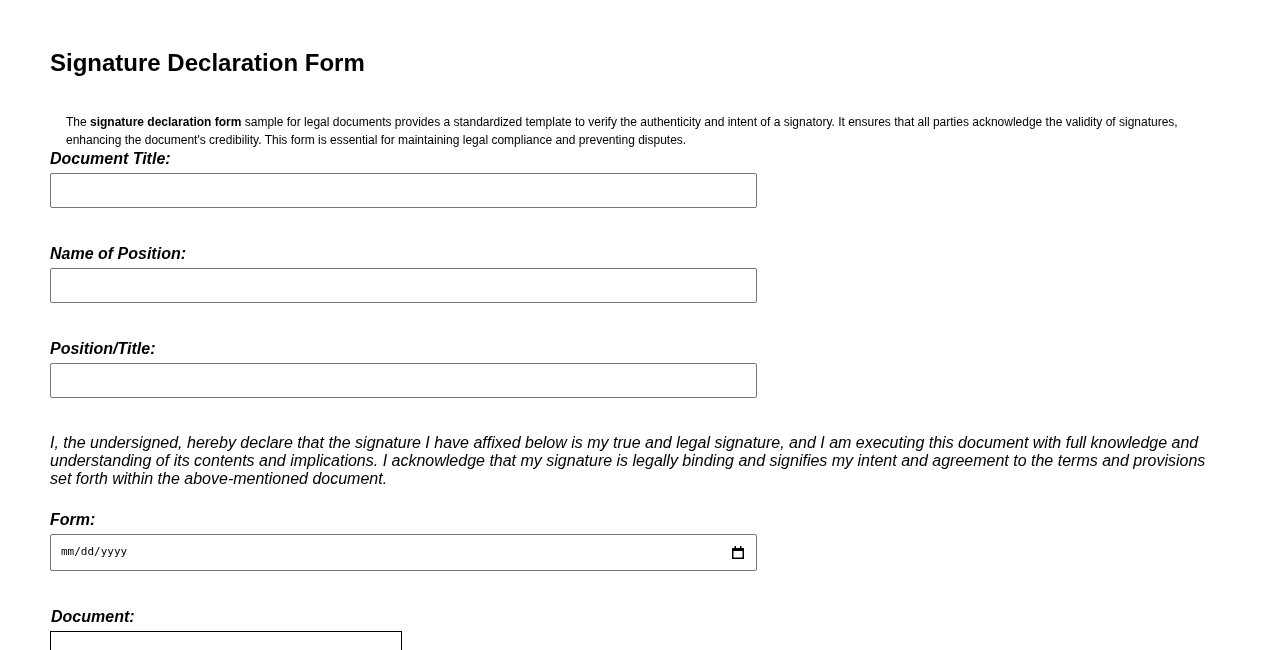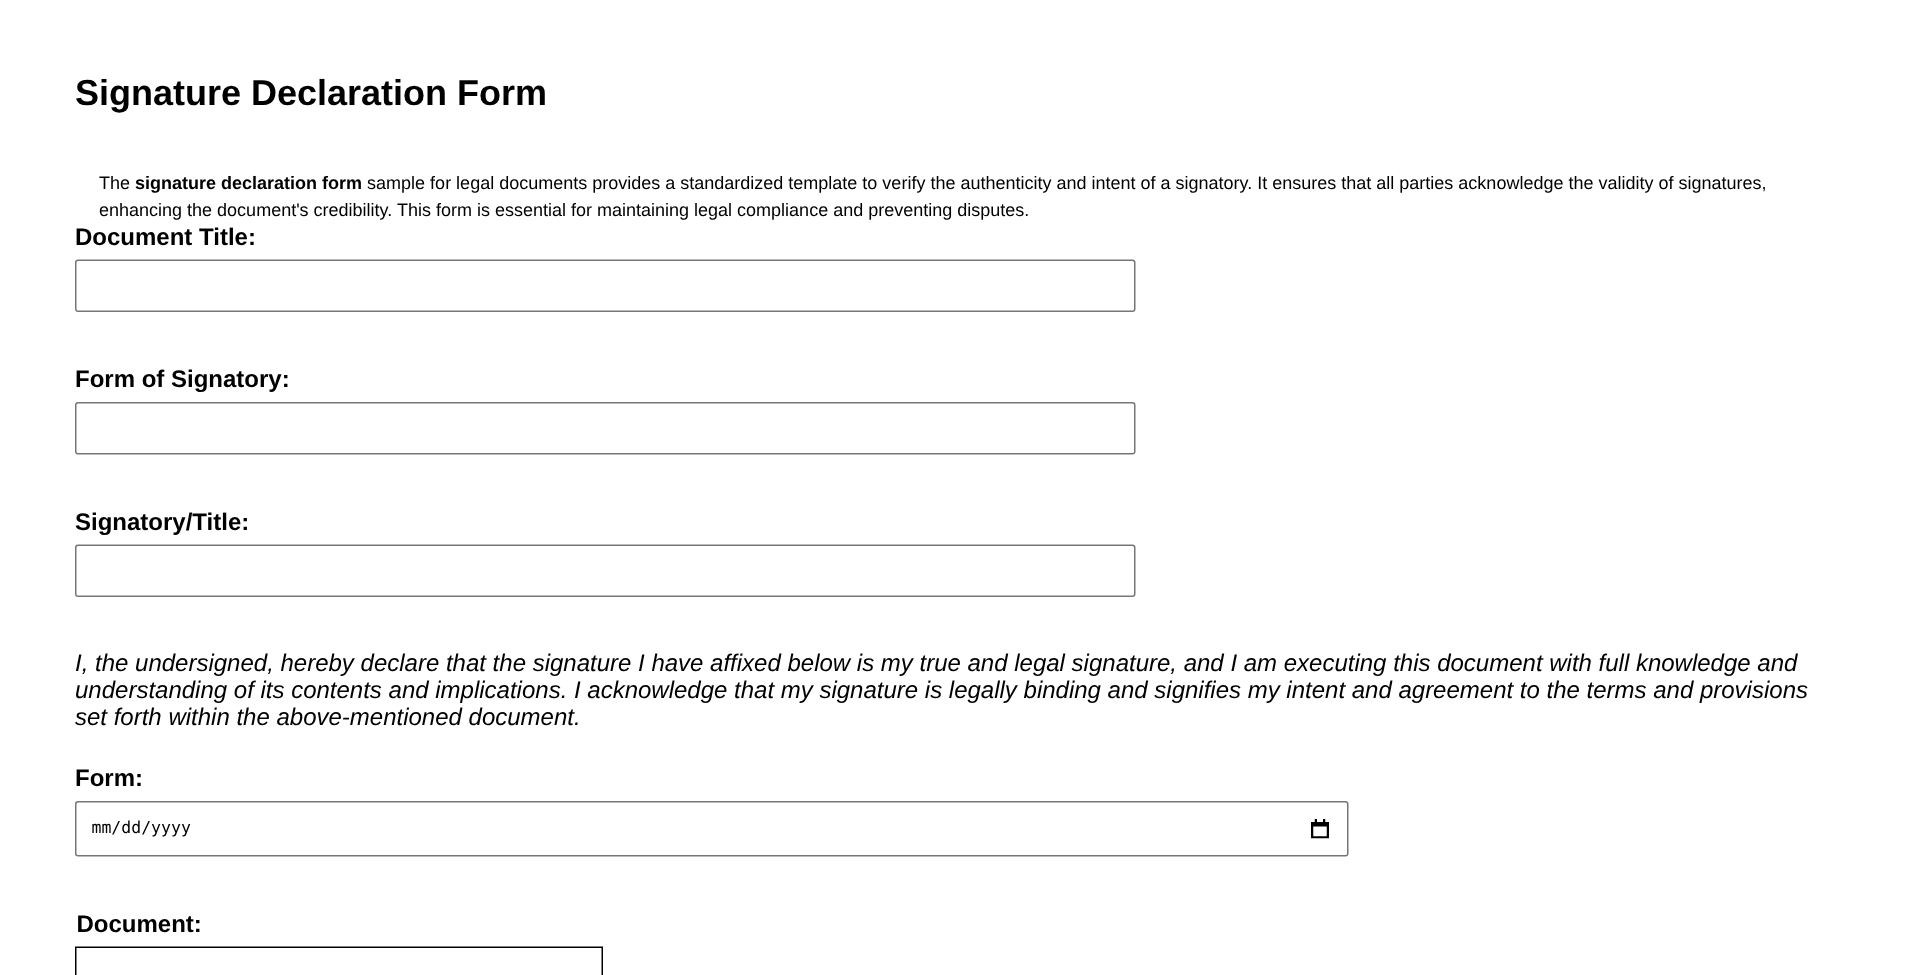--- a/index.html
+++ b/index.html
@@ -11,32 +11,32 @@
     .page { position: relative; padding-left: 50px; }
     h1 {
       position: absolute; left: 50px; top: 49px; margin: 0;
       font-size: 24px; font-weight: bold; line-height: 28px;
     }
     .intro {
       position: absolute; left: 50px; top: 97px; width: 1170px; margin: 16px;
       line-height: 18px; font-size: 12px;
     }
     .label {
-      position: absolute; left: 50px; font-weight: bold; font-size: 16px; line-height: 18px;
+      position: absolute; left: 50px; font-weight: bold; font-size: 16px; line-height: 18px; font-style: italic;
     }
     .field {
       position: absolute; left: 50px; width: 707px; height: 35px; box-sizing: border-box;
       border: 1px solid #767676; border-radius: 2px; background: #fff;
     }
     .declaration {
       position: absolute; left: 50px; top: 434px; width: 1170px; margin: 0;
       line-height: 18px; font-size: 16px; font-style: italic;
     }
     .date-field {
-      position: absolute; left: 50px; top: 534px; width: 849px; height: 37px; box-sizing: border-box;
+      position: absolute; left: 50px; top: 534px; width: 707px; height: 37px; box-sizing: border-box;
       border: 1px solid #767676; border-radius: 2px; background: #fff;
     }
     .date-text {
       position: absolute; left: 10px; top: 10px;
       font-family: "DejaVu Sans Mono", monospace; font-size: 11px; color: #000;
     }
     .cal-icon { position: absolute; right: 12px; top: 11px; width: 12px; height: 13px; }
     .sig-box {
       position: absolute; left: 50px; top: 631px; width: 352px; height: 40px; box-sizing: border-box;
       border: 1px solid #000; background: #fff;
@@ -46,24 +46,24 @@
 <body>
 
 <div class="page">
   <h1>Signature Declaration Form</h1>
 
   <p class="intro"><span>The </span><b>signature declaration form</b><span> sample for legal documents provides a standardized template to verify the authenticity and intent of a signatory. It ensures that all parties acknowledge the validity of signatures, enhancing the document's credibility. This form is essential for maintaining legal compliance and preventing disputes.</span></p>
 
   <label class="label" style="top:150px">Document Title:</label>
   <input class="field" style="top: 173px;" type="text" value="">
 
-  <label class="label" style="top:245px">Form of Signatory:</label>
+  <label class="label" style="top:245px">Name of Position:</label>
   <input class="field" style="top: 268px;" type="text" value="">
 
-  <label class="label" style="top:340px">Signatory/Title:</label>
+  <label class="label" style="top:340px">Position/Title:</label>
   <input class="field" style="top: 363px;" type="text" value="">
 
   <p class="declaration">I, the undersigned, hereby declare that the signature I have affixed below is my true and legal signature, and I am executing this document with full knowledge and understanding of its contents and implications. I acknowledge that my signature is legally binding and signifies my intent and agreement to the terms and provisions set forth within the above-mentioned document.</p>
 
   <label class="label" style="top:511px">Form:</label>
   <div class="date-field">
     <span class="date-text">mm/dd/yyyy</span>
     <svg class="cal-icon" viewBox="0 0 12 13">
       <rect x="0.75" y="2.75" width="10.5" height="9.5" fill="none" stroke="#000" stroke-width="1.5"></rect>
       <rect x="0" y="2" width="12" height="3" fill="#000"></rect>

